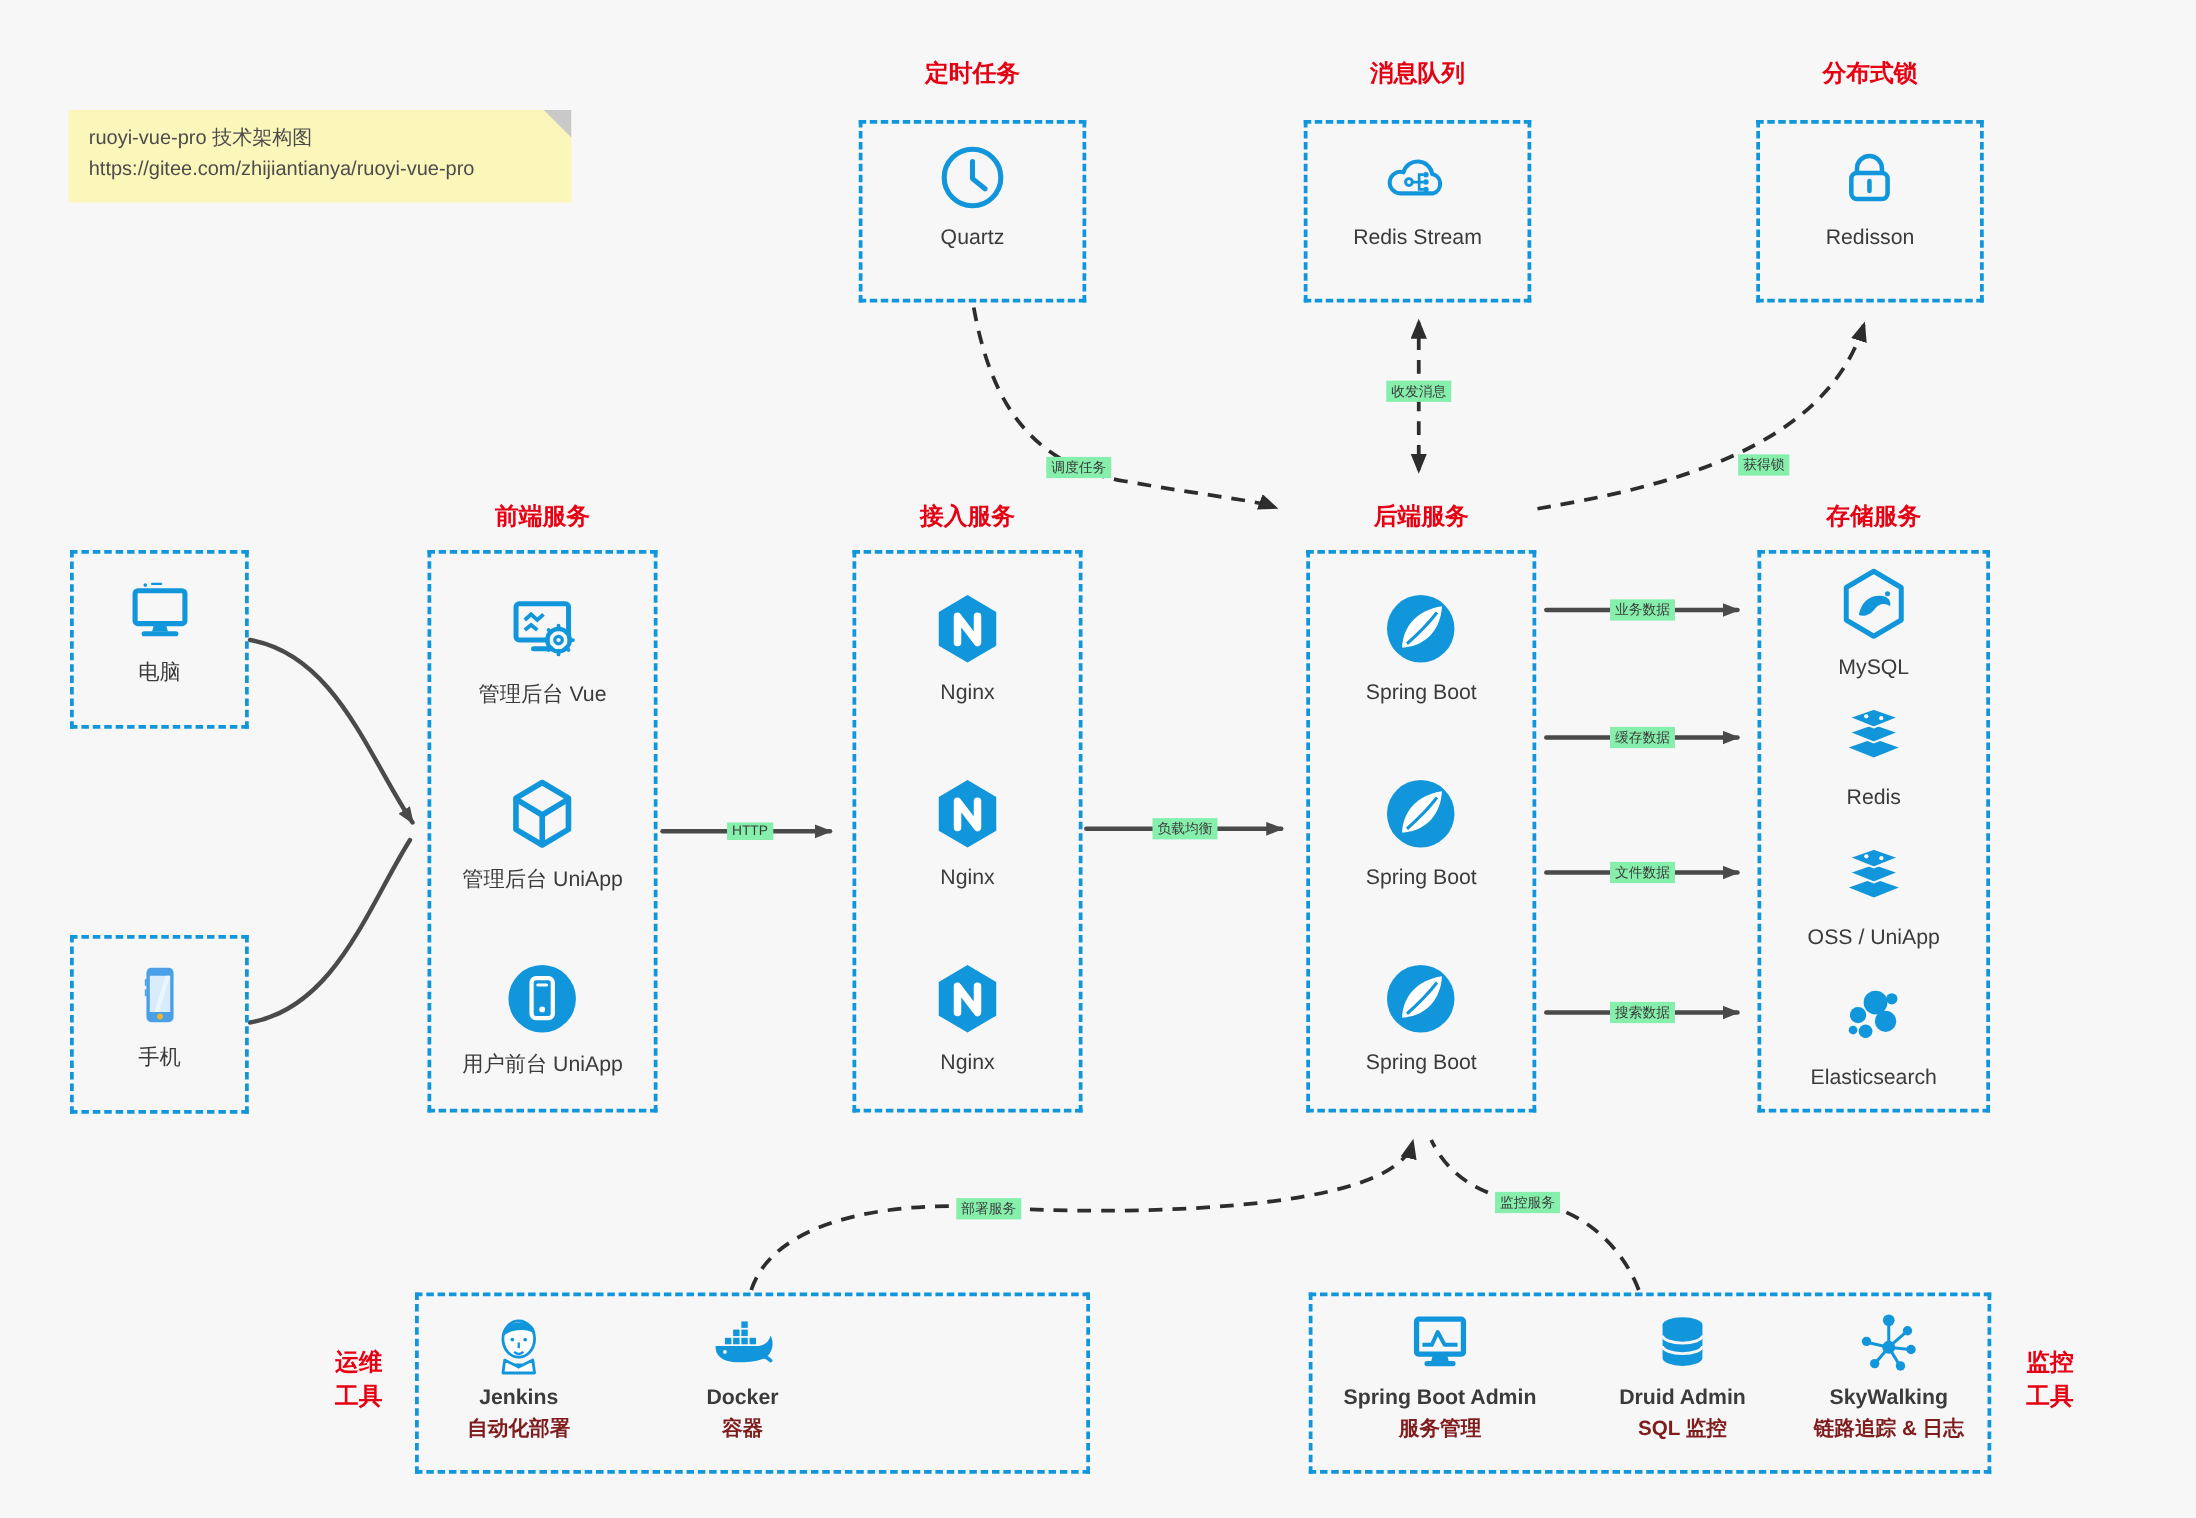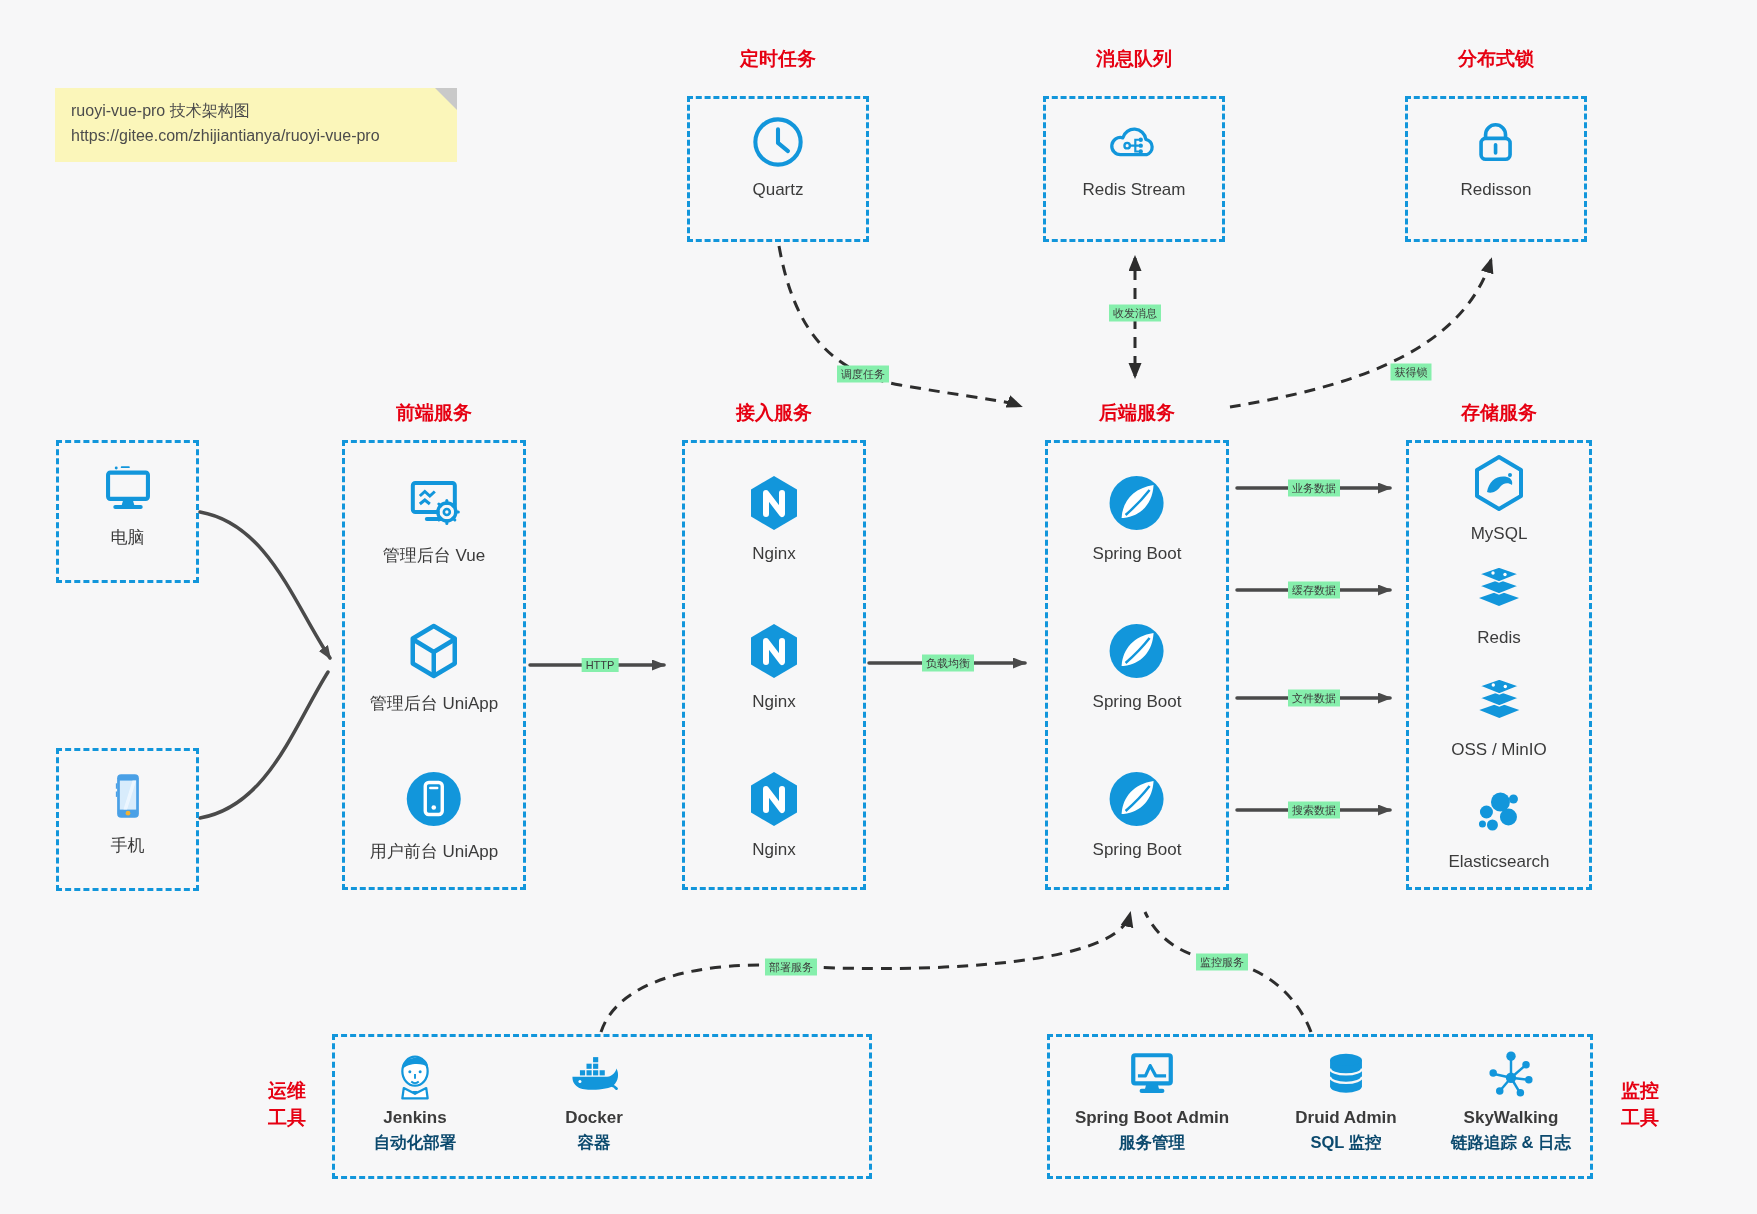--- a/index.html
+++ b/index.html
@@ -16,21 +16,21 @@
   .node{position:absolute;left:50%;transform:translateX(-50%);display:flex;flex-direction:column;
         align-items:center;gap:9px;z-index:3;}
   .icon{width:64px;height:64px;}
   .icon.sm{width:58px;height:58px;}
   .nlabel{font-size:17px;color:#3b3b3b;white-space:nowrap;}
   .elabel{position:absolute;transform:translate(-50%,-50%);background:#86efac;padding:1px 4px;
           font-size:11px;color:#3b3b3b;white-space:nowrap;z-index:4;}
   .tool-node{position:absolute;display:flex;flex-direction:column;align-items:center;gap:4px;z-index:3;text-align:center;font-weight:bold;}
   .tool-node .icon{width:60px;height:60px;}
   .tname{font-size:17px;color:#3b3b3b;white-space:nowrap;}
-  .tdesc{font-size:16.5px;color:#0c4a6e;white-space:nowrap;}
+  .tdesc{font-size:16.5px;color:#7f1d1d;white-space:nowrap;}
 </style>
 </head>
 <body>
 
 <div class="canvas">
 
   <svg class="connectors" width="1757" height="1214">
     <defs>
       <marker id="mkSolid" markerUnits="userSpaceOnUse" markerWidth="15" markerHeight="12" refX="12" refY="5.5" orient="auto">
         <path d="M0,0 L14,5.5 L0,11 Z" fill="#4a4a4a"></path>
@@ -247,21 +247,21 @@
       <span class="nlabel">Redis</span>
     </div>
     <div class="node" style="top:224px">
       <svg class="icon" viewBox="0 0 64 64">
         <polygon points="32,36 52,43 32,51 12,43" fill="#1296db"></polygon>
         <polygon points="32,24 52,31 32,39 12,31" fill="#1296db" stroke="#f7f7f8" stroke-width="1.6"></polygon>
         <polygon points="32,12 52,19 32,27 12,19" fill="#1296db" stroke="#f7f7f8" stroke-width="1.6"></polygon>
         <circle cx="26" cy="18" r="1.7" fill="#ffffff"></circle>
           <circle cx="38" cy="19.5" r="1.7" fill="#ffffff"></circle>
       </svg>
-      <span class="nlabel">OSS / MinIO</span>
+      <span class="nlabel">OSS / UniApp</span>
     </div>
     <div class="node" style="top:336px">
       <svg class="icon" viewBox="0 0 64 64">
         <circle cx="33" cy="23" r="9.5" fill="#1296db"></circle>
         <circle cx="19" cy="33" r="6.5" fill="#1296db"></circle>
         <circle cx="41" cy="38" r="8.5" fill="#1296db"></circle>
         <circle cx="25" cy="46" r="5.5" fill="#1296db"></circle>
         <circle cx="46" cy="20" r="4.5" fill="#1296db"></circle>
         <circle cx="15" cy="45" r="3.5" fill="#1296db"></circle>
       </svg>

